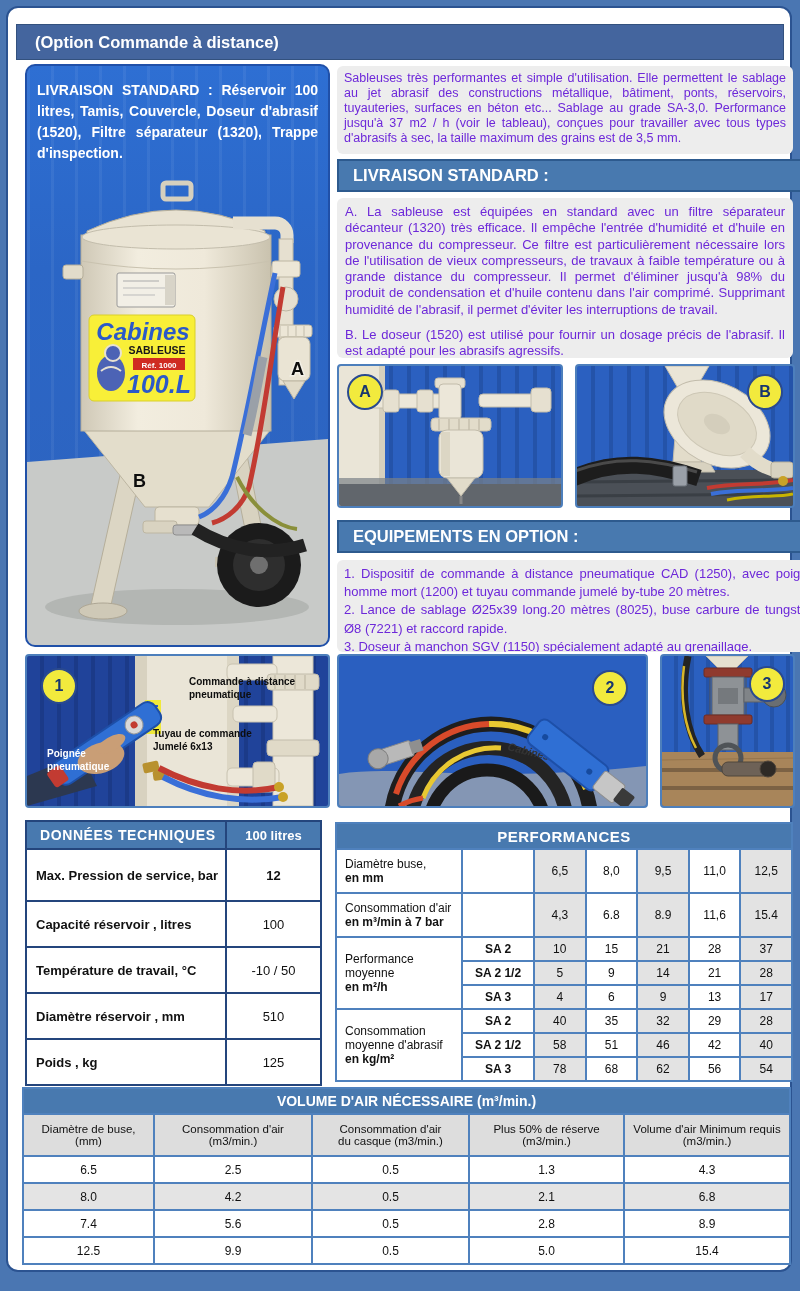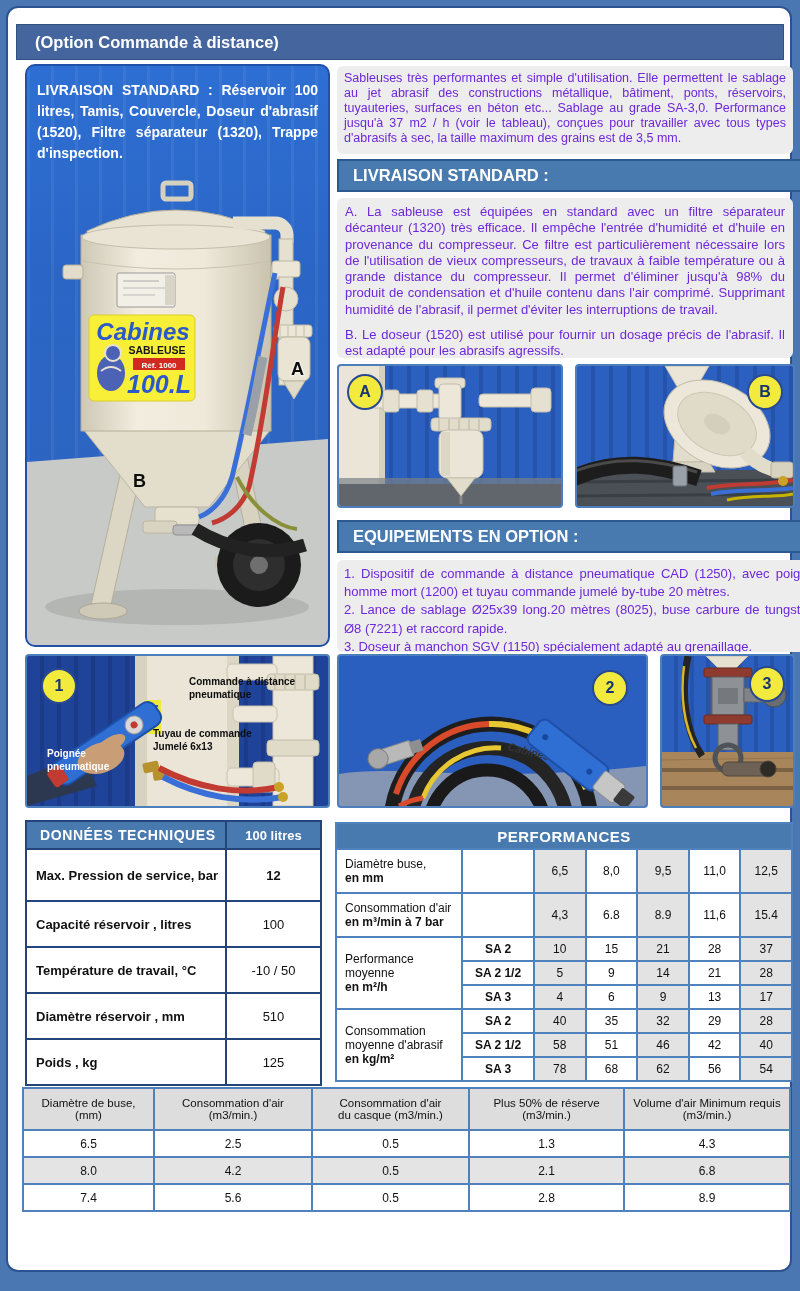--- a/index.html
+++ b/index.html
@@ -442,20 +442,23 @@
 
     <table class="vt">
       <colgroup>
           <col style="width:131px">
           <col style="width:158px">
           <col style="width:157px">
           <col style="width:155px">
           <col>
         </colgroup>
       <tbody>
+          <tr>
+        <td colspan="5" class="vt-title">VOLUME D'AIR NÉCESSAIRE (m³/min.)</td>
+      </tr>
       <tr class="h">
         <td class="preline">Diamètre de buse,
 (mm)</td>
         <td class="preline">Consommation d'air
 (m3/min.)</td>
         <td class="preline">Consommation d'air
 du casque (m3/min.)</td>
         <td class="preline">Plus 50% de réserve
 (m3/min.)</td>
         <td class="preline">Volume d'air Minimum requis
@@ -475,17 +478,24 @@
         <td>2.1</td>
         <td>6.8</td>
       </tr>
       <tr class="d">
         <td>7.4</td>
         <td>5.6</td>
         <td>0.5</td>
         <td>2.8</td>
         <td>8.9</td>
       </tr>
+      <tr class="d">
+        <td>12.5</td>
+        <td>9.9</td>
+        <td>0.5</td>
+        <td>5.0</td>
+        <td>15.4</td>
+      </tr>
     </tbody>
       </table>
 
   </div>
 </div>
 
 </body></html>

